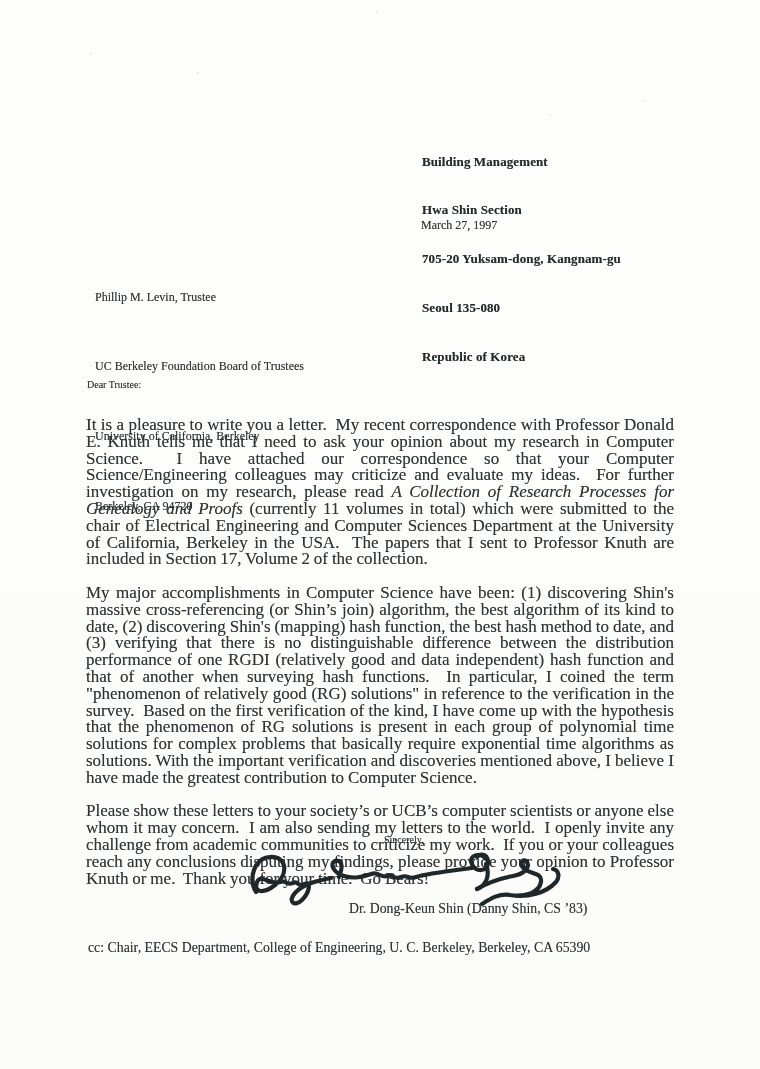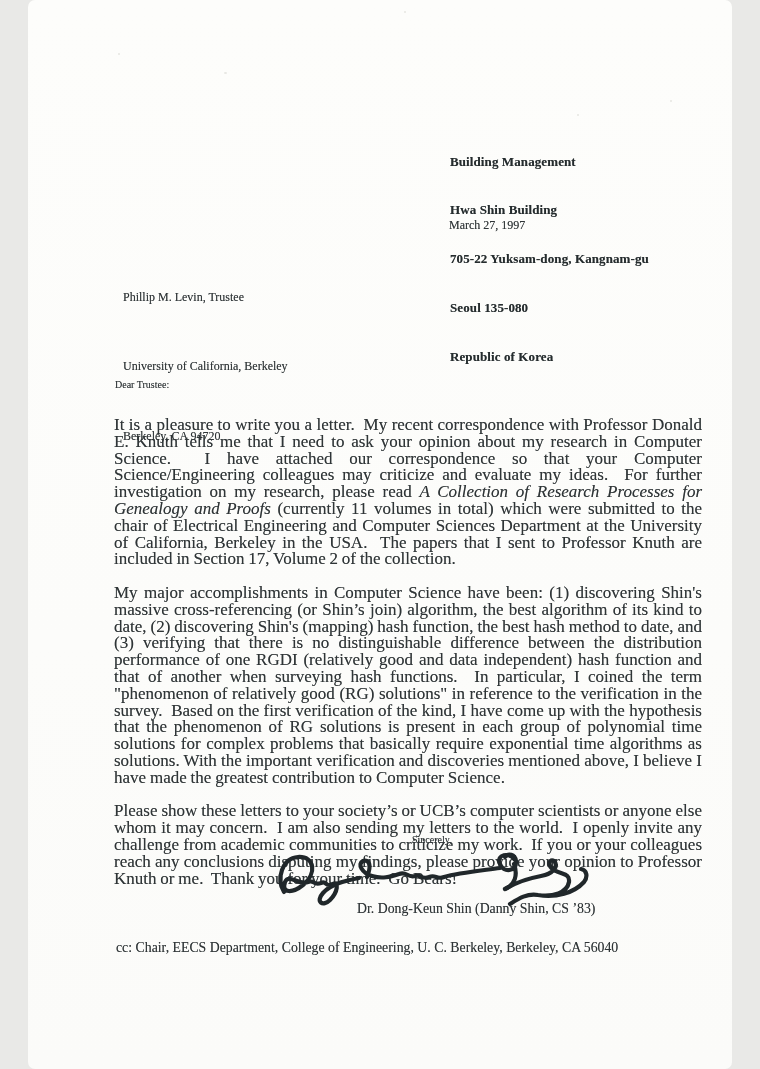--- a/index.html
+++ b/index.html
@@ -1,67 +1,67 @@
 <!DOCTYPE html>
 <html><head>
 <meta charset="utf-8">
 <style>
   html,body{margin:0;padding:0;background:#e9e9e7;}
   .page{
-    position:relative; width:704px; height:1069px; margin:0 auto;
+    position:relative; width:760px; height:1069px; margin:0 auto;
     background:linear-gradient(180deg,#fdfdfb 0%, #fcfcfa 60%, #fbfbf9 100%);
     font-family:"Liberation Serif","DejaVu Serif",serif;
     color:#2f3537; overflow:hidden;
     text-shadow:0 0 0.5px rgba(47,53,55,.5);
-    border-radius:7px;
   }
   .abs{position:absolute;}
   .sender{
     left:422px; top:121px; font-weight:700; font-size:13px;
     line-height:16.3px; color:#252c2e; letter-spacing:.1px; white-space:pre;
   }
   .sender .fax{font-style:italic;}
   .date{left:421px; top:218px; font-size:12px;}
   .recipient{left:95px; top:239px; font-size:12px; line-height:23.3px; white-space:pre;}
   .salutation{left:87px; top:379px; font-size:10px;}
   .bodyflow{left:86px; top:417px; width:588px;}
   .para{
     margin:0 0 16.8px 0; font-size:17px; line-height:16.8px;
     text-align:justify; white-space:pre-wrap; word-spacing:-0.4px; color:#2f3537;
   }
   .ital{font-style:italic;}
   .closing-word{left:384px; top:834px; font-size:10px;}
   .signature{left:244px; top:851px;}
-  .typed-name{left:329px; top:901px; font-size:13.8px;}
+  .typed-name{left:349px; top:901px; font-size:13.8px;}
   .cc{left:88px; top:940px; font-size:13.8px;}
   .speck{position:absolute; background:#c9c9c4; border-radius:50%; opacity:.45;}
 </style>
 </head>
 <body>
 
 <div class="page">
 
   <div class="speck" style="left:376px;top:11px;width:2px;height:2px;"></div>
   <div class="speck" style="left:90px;top:53px;width:2px;height:2px;"></div>
   <div class="speck" style="left:196px;top:72px;width:3px;height:2px;"></div>
   <div class="speck" style="left:642px;top:100px;width:2px;height:2px;"></div>
   <div class="speck" style="left:549px;top:114px;width:2px;height:2px;"></div>
 
   <div class="abs sender">
     <div>Building Management</div>
-    <div>Hwa Shin Building</div>
-    <div>705-22 Yuksam-dong, Kangnam-gu</div>
+    <div>Hwa Shin Section</div>
+    <div>705-20 Yuksam-dong, Kangnam-gu</div>
     <div>Seoul 135-080</div>
     <div>Republic of Korea</div>
   </div>
 
   <div class="abs date">March 27, 1997</div>
 
   <div class="abs recipient">
     <div>Phillip M. Levin, Trustee</div>
+    <div>UC Berkeley Foundation Board of Trustees</div>
     <div>University of California, Berkeley</div>
     <div>Berkeley, CA 94720</div>
   </div>
 
   <div class="abs salutation">Dear Trustee:</div>
 
   <div class="abs bodyflow">
     <p class="para"><span>It is a pleasure to write you a letter.  My recent correspondence with Professor Donald E. Knuth tells me that I need to ask your opinion about my research in Computer Science.  I have attached our correspondence so that your Computer Science/Engineering colleagues may criticize and evaluate my ideas.  For further investigation on my research, please read </span><span class="ital">A Collection of Research Processes for Genealogy and Proofs</span><span> (currently 11 volumes in total) which were submitted to the chair of Electrical Engineering and Computer Sciences Department at the University of California, Berkeley in the USA.  The papers that I sent to Professor Knuth are included in Section 17, Volume 2 of the collection.</span></p>
     <p class="para">My major accomplishments in Computer Science have been: (1) discovering Shin's massive cross-referencing (or Shin’s join) algorithm, the best algorithm of its kind to date, (2) discovering Shin's (mapping) hash function, the best hash method to date, and (3) verifying that there is no distinguishable difference between the distribution performance of one RGDI (relatively good and data independent) hash function and that of another when surveying hash functions.  In particular, I coined the term "phenomenon of relatively good (RG) solutions" in reference to the verification in the survey.  Based on the first verification of the kind, I have come up with the hypothesis that the phenomenon of RG solutions is present in each group of polynomial time solutions for complex problems that basically require exponential time algorithms as solutions. With the important verification and discoveries mentioned above, I believe I have made the greatest contribution to Computer Science.</p>
     <p class="para">Please show these letters to your society’s or UCB’s computer scientists or anyone else whom it may concern.  I am also sending my letters to the world.  I openly invite any challenge from academic communities to criticize my work.  If you or your colleagues reach any conclusions disputing my findings, please provide your opinion to Professor Knuth or me.  Thank you for your time.  Go Bears!</p>
@@ -71,15 +71,15 @@
 
   <svg class="abs signature" width="320" height="58" viewBox="0 0 320 58" fill="none" stroke="#20272a" stroke-width="4.2" stroke-linecap="round" stroke-linejoin="round">
     <path d="M12,41 C4,28 10,7 26,6 C43,5 45,23 31,34 C21,42 9,43 13,31 C17,22 27,35 36,31 C42,28 41,35 49,32 C55,29 53,37 61,33 C67,30 66,41 58,49 C51,56 43,51 51,42 C59,33 72,30 87,27"></path>
     <path d="M95,26 C100,14 97,8 91,10 C85,13 90,22 100,25 C110,28 118,26 127,23 C135,20 135,27 143,25 C149,23 149,29 157,26 C164,23 164,29 172,26 C186,22 206,20 228,17"></path>
     <path d="M243,9 C237,1 224,3 228,13 C231,22 245,21 244,10 C243,3 236,2 233,6 M242,13 C246,24 243,34 233,38"></path>
     <path d="M233,38 C245,31 258,27 269,25 C281,23 287,15 282,10 C278,7 274,14 282,19 C290,24 298,22 297,31 C295,42 281,46 266,44 C255,42 246,48 238,53 M266,44 C284,47 302,42 312,31 C316,26 315,19 309,18"></path>
   </svg>
 
   <div class="abs typed-name">Dr. Dong-Keun Shin (Danny Shin, CS ’83)</div>
 
-  <div class="abs cc">cc: Chair, EECS Department, College of Engineering, U. C. Berkeley, Berkeley, CA 56040</div>
+  <div class="abs cc">cc: Chair, EECS Department, College of Engineering, U. C. Berkeley, Berkeley, CA 65390</div>
 
 </div>
 
 </body></html>

